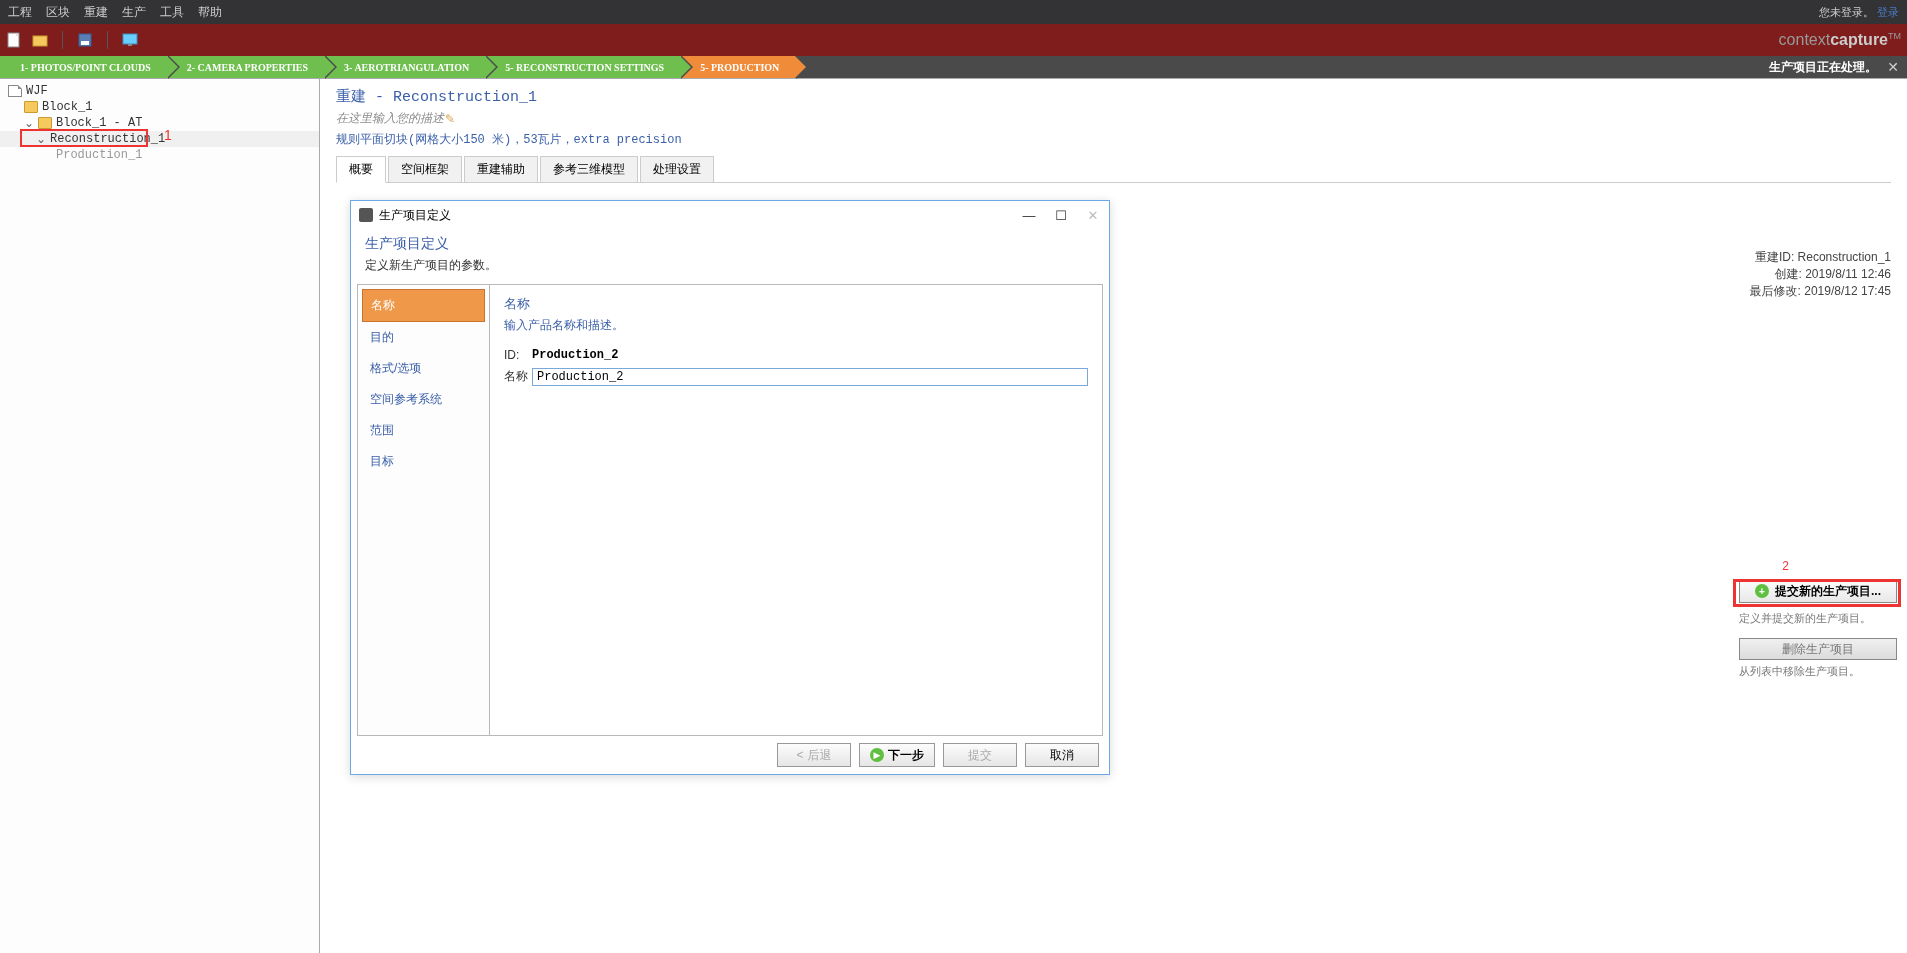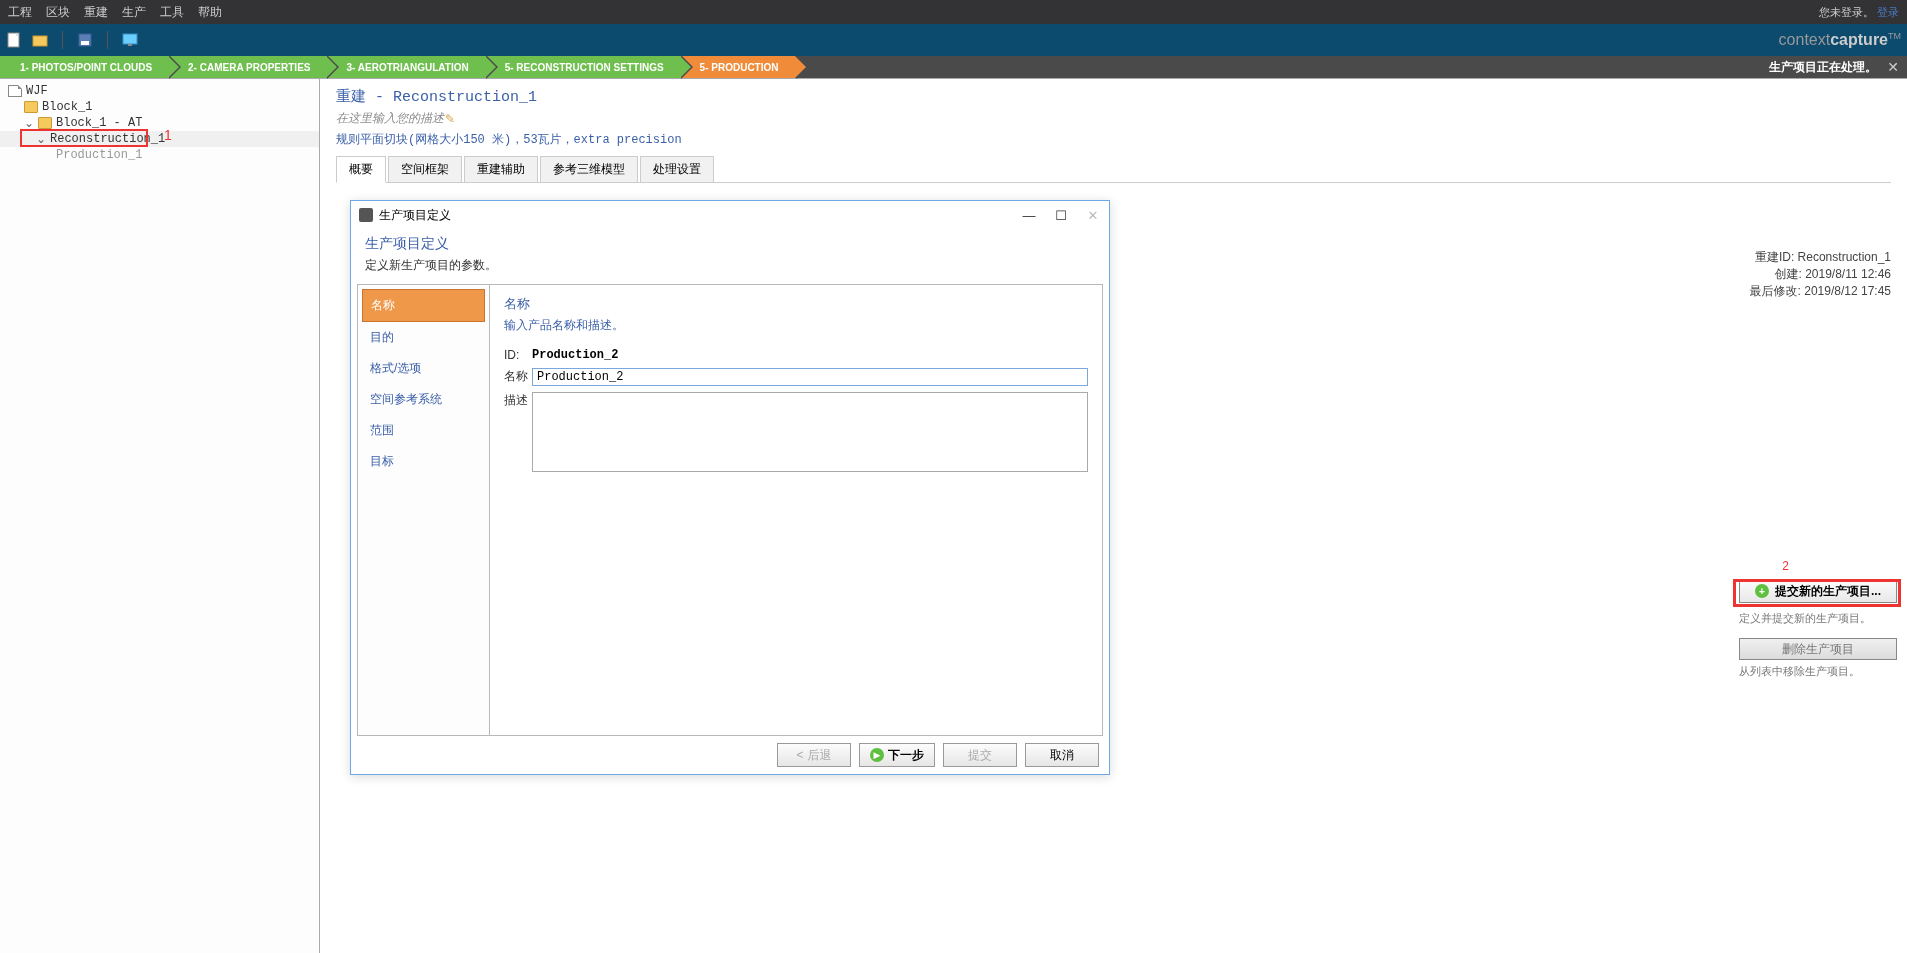--- a/index.html
+++ b/index.html
@@ -7,31 +7,31 @@
 .app { width: 1907px; height: 953px; display: flex; flex-direction: column; background: #fff; }
 
 
 .menubar { background: #333335; color: #ccc; height: 24px; display: flex; align-items: center; padding: 8px 8px; justify-content: space-between; }
 .menu-items { display: flex; gap: 14px; }
 .menu-items span { cursor: default; }
 .login-text { color: #ccc; font-size: 11px; }
 .login-link { color: #4a7bc4; cursor: pointer; }
 
 
-.toolbar { background: #0c4a6e; height: 32px; display: flex; align-items: center; padding: 0 6px; justify-content: space-between; }
+.toolbar { background: #7f1d1d; height: 32px; display: flex; align-items: center; padding: 0 6px; justify-content: space-between; }
 .toolbar-left { display: flex; gap: 10px; align-items: center; }
 .tb-icon { width: 16px; height: 16px; display: flex; align-items: center; justify-content: center; }
 .tb-sep { width: 1px; height: 18px; background: #555; margin: 0 4px; }
 .brand { color: #999; font-size: 16px; }
 .brand-bold { color: #ccc; font-weight: bold; }
 .brand-tm { font-size: 9px; vertical-align: super; }
 
 
 .stepbar { background: #4a4a4a; height: 22px; display: flex; align-items: center; position: relative; }
-.step { height: 22px; background: #6fbf4f; color: #fff; font-size: 10px; font-weight: bold; display: flex; align-items: center; padding: 0 16px 0 20px; position: relative; margin-right: 0; }
+.step { height: 22px; background: #6fbf4f; color: #fff; font-size: 10px; font-weight: bold; display: flex; align-items: center; padding: 0 16px 0 20px; position: relative; margin-right: 0; font-family: Liberation Serif, serif; }
 .step::after { content: ""; position: absolute; right: -11px; top: 0; border-top: 11px solid transparent; border-bottom: 11px solid transparent; border-left: 11px solid #6fbf4f; z-index: 2; }
 .step::before { content: ""; position: absolute; right: -13px; top: -1px; border-top: 12px solid transparent; border-bottom: 12px solid transparent; border-left: 12px solid #4a4a4a; z-index: 1; }
 .step.active { background: #f08b3a; }
 .step.active::after { border-left-color: #f08b3a; }
 .stepbar-status { margin-left: auto; color: #fff; font-size: 12px; font-weight: bold; padding-right: 30px; }
 .stepbar-close { color: #ccc; position: absolute; right: 8px; top: 3px; cursor: pointer; font-size: 14px; }
 
 
 .main { flex: 1; display: flex; background: #fff; border-top: 1px solid #aaa; }
 .sidebar { width: 320px; border-right: 1px solid #aaa; background: #fdfdfd; padding: 4px 0; }
@@ -260,24 +260,20 @@
         <div class="dlg-main-title">名称</div>
         <div class="dlg-main-sub">输入产品名称和描述。</div>
         <div class="form-row">
           <label>ID:</label>
           <span class="val">Production_2</span>
         </div>
         <div class="form-row">
           <label>名称</label>
           <input type="text" value="Production_2" style="">
         </div>
-        <div class="form-row">
-          <label>描述</label>
-          <textarea style=""></textarea>
-        </div>
       </div>
     </div>
     <div class="dialog-footer">
       <div class="dlg-btn disabled">
         <span class="arrow-l">&lt;</span>
         <span>后退</span>
       </div>
       <div class="dlg-btn">
         <span class="circle-g">▶</span>
         <span style="font-weight:bold;">下一步</span>

